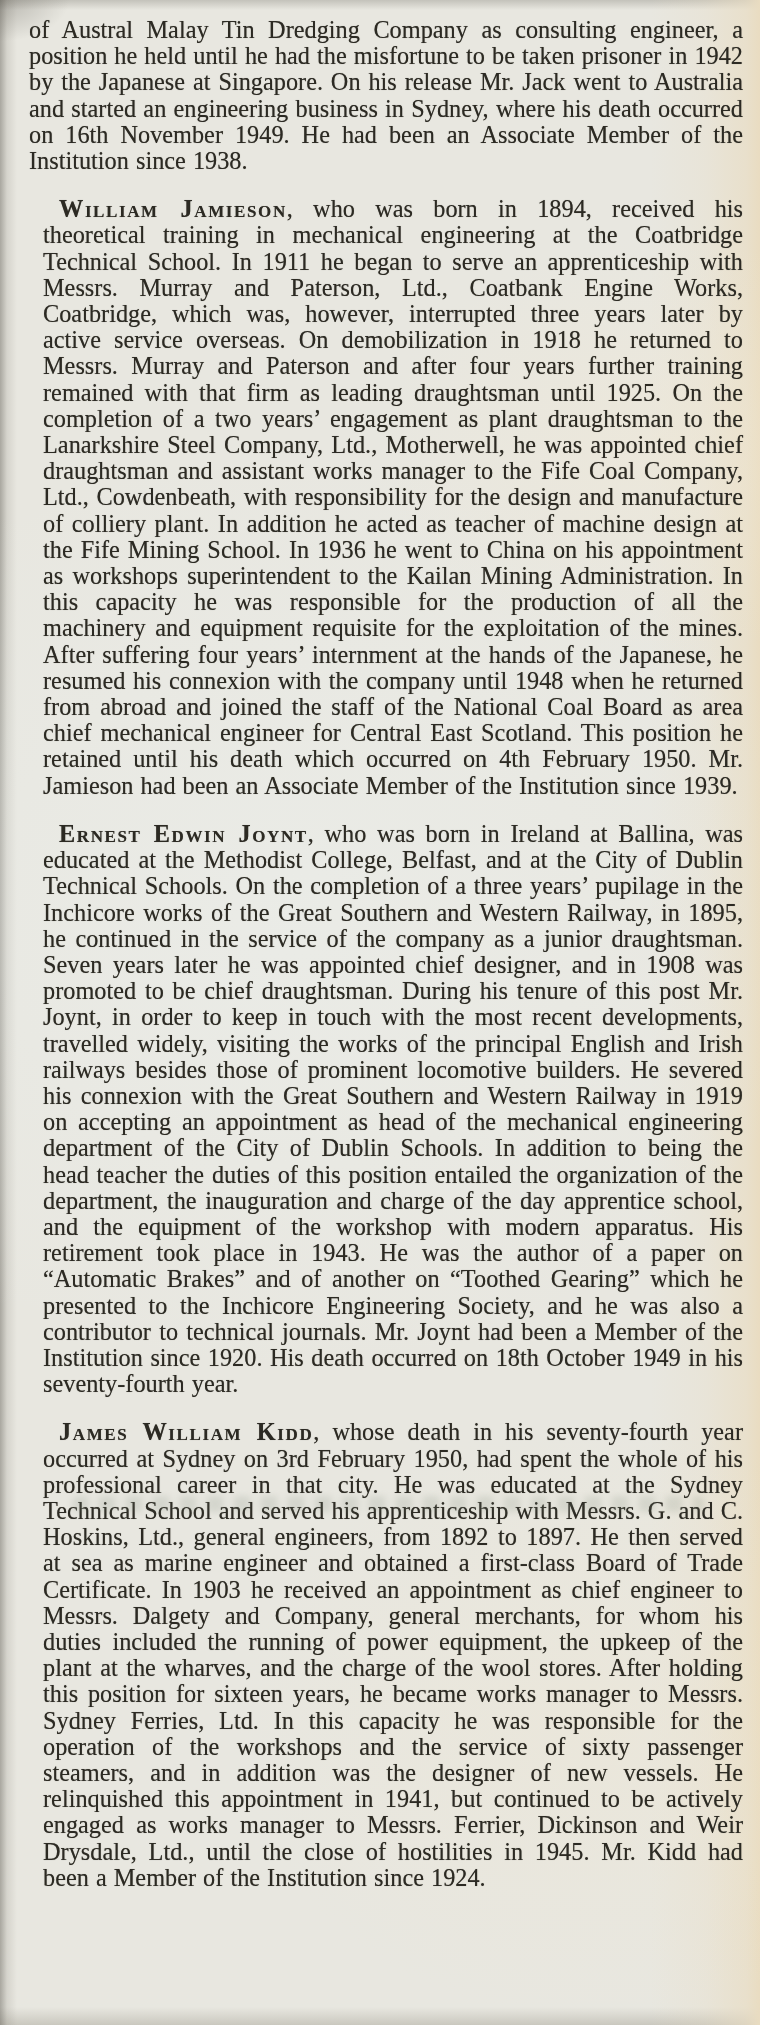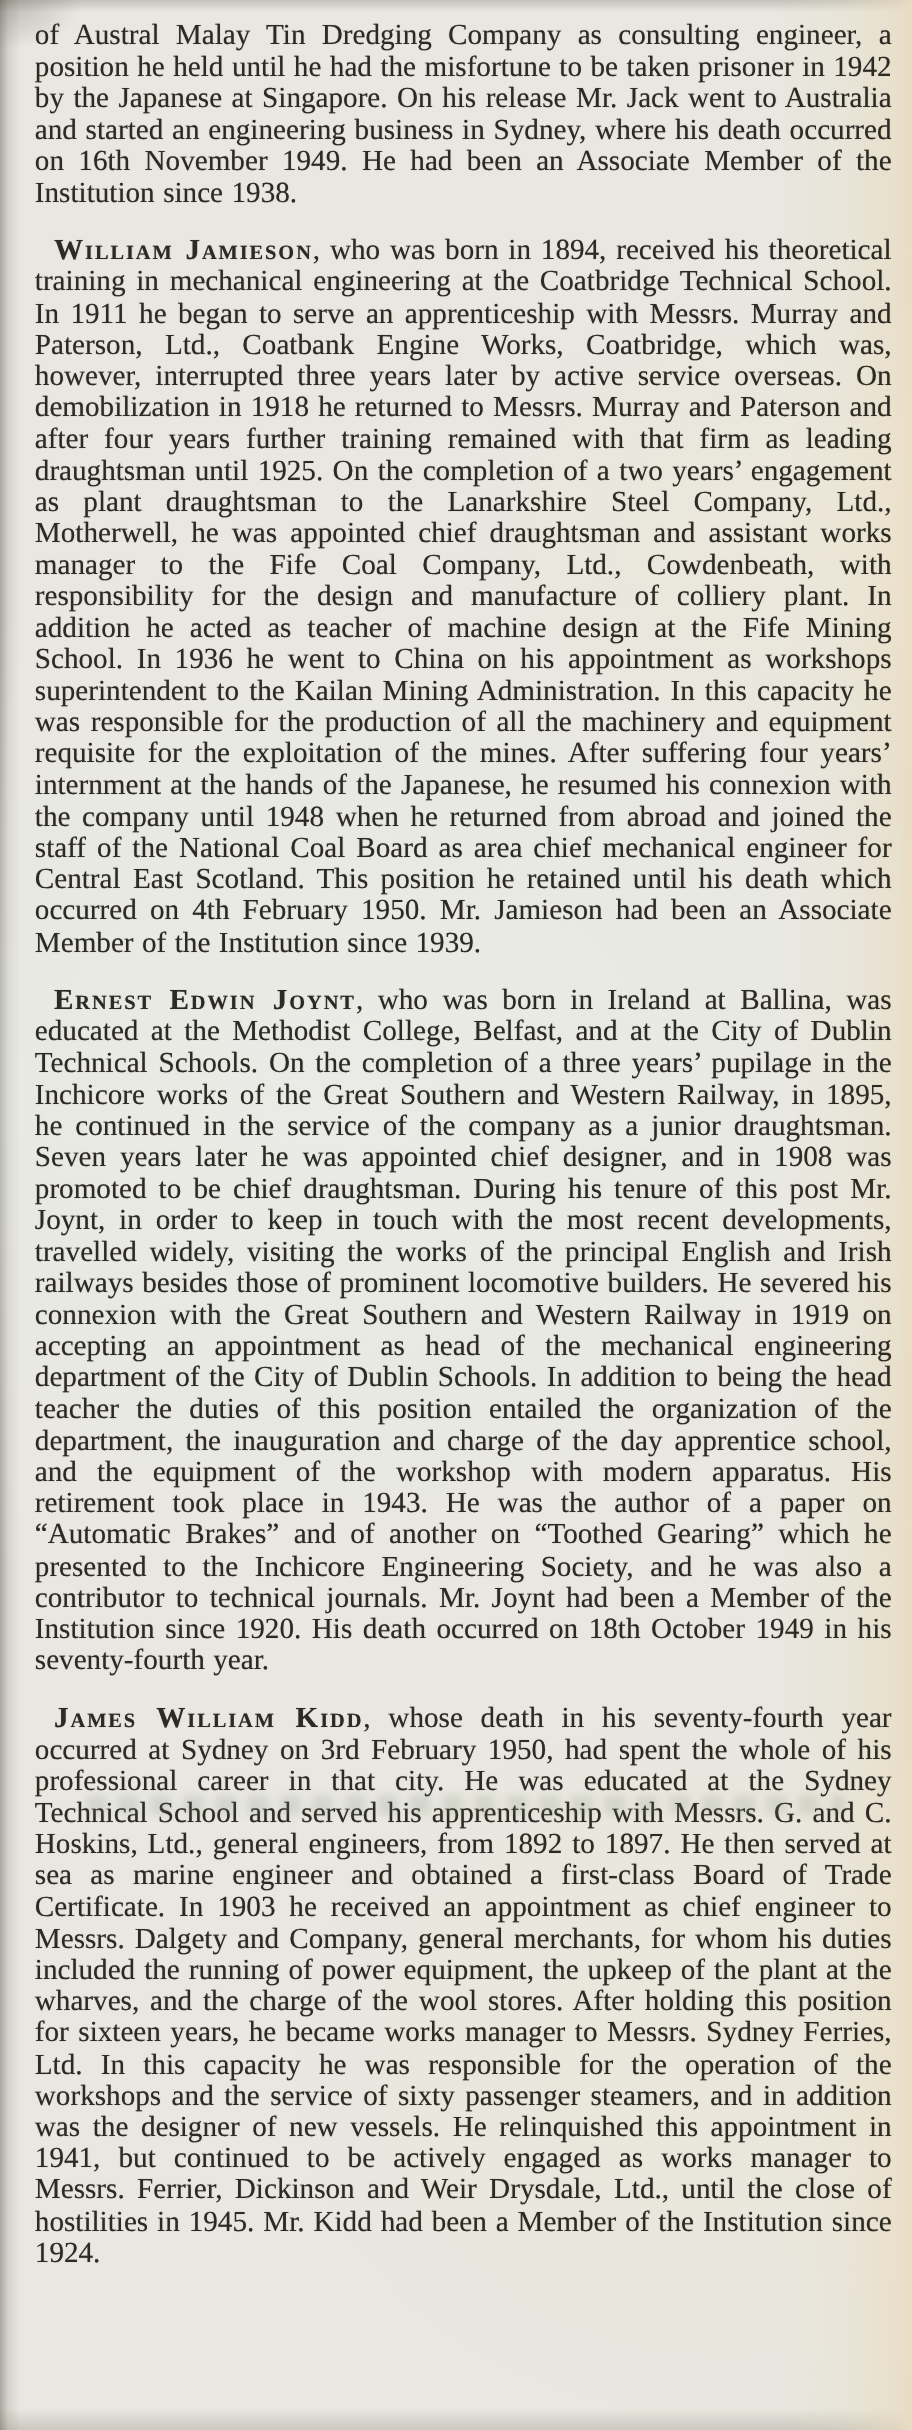--- a/index.html
+++ b/index.html
@@ -27,21 +27,21 @@
   .obit {
     margin: 0;
     font-family: "Liberation Serif", "DejaVu Serif", serif;
     font-size: 24.3px;
     line-height: 26.2px;
     color: #2c2a23;
     text-align: justify;
     text-shadow: 0 0 0.7px rgba(44,42,35,0.55);
     word-spacing: 0.04em;
   }
-  .obit + .obit { margin-top: 22px; }
+  .obit + .obit { margin-top: 22px; margin-left: 14px; }
   .obit.indent { text-indent: 16px; }
   .lead {
     font-variant: small-caps;
     font-weight: bold;
     letter-spacing: 1.6px;
   }
   .showthrough {
     position: absolute;
     left: 72px;
     right: 55px;

